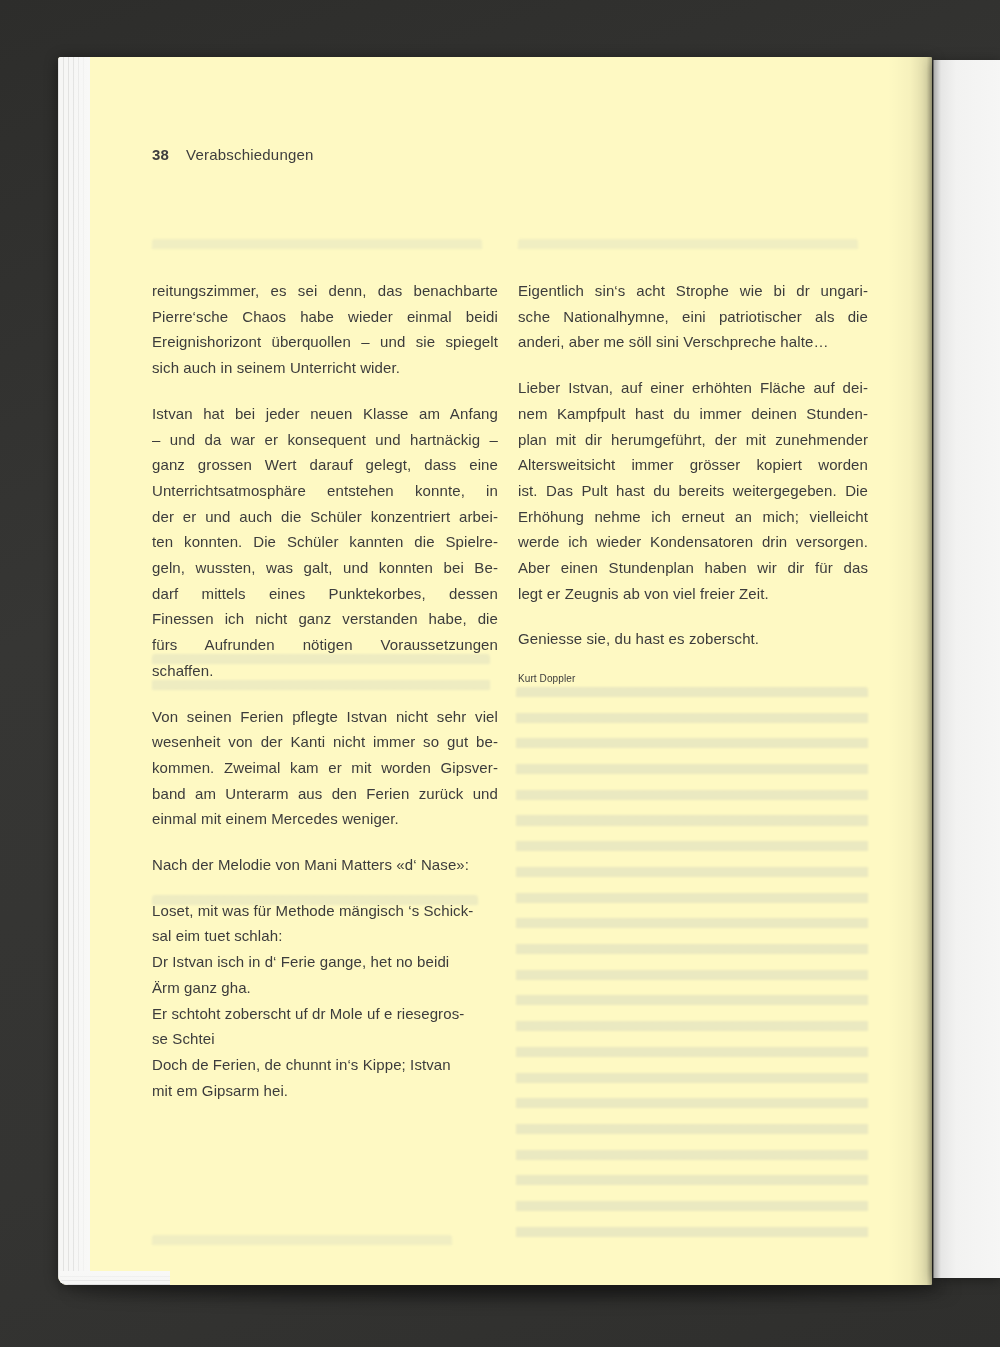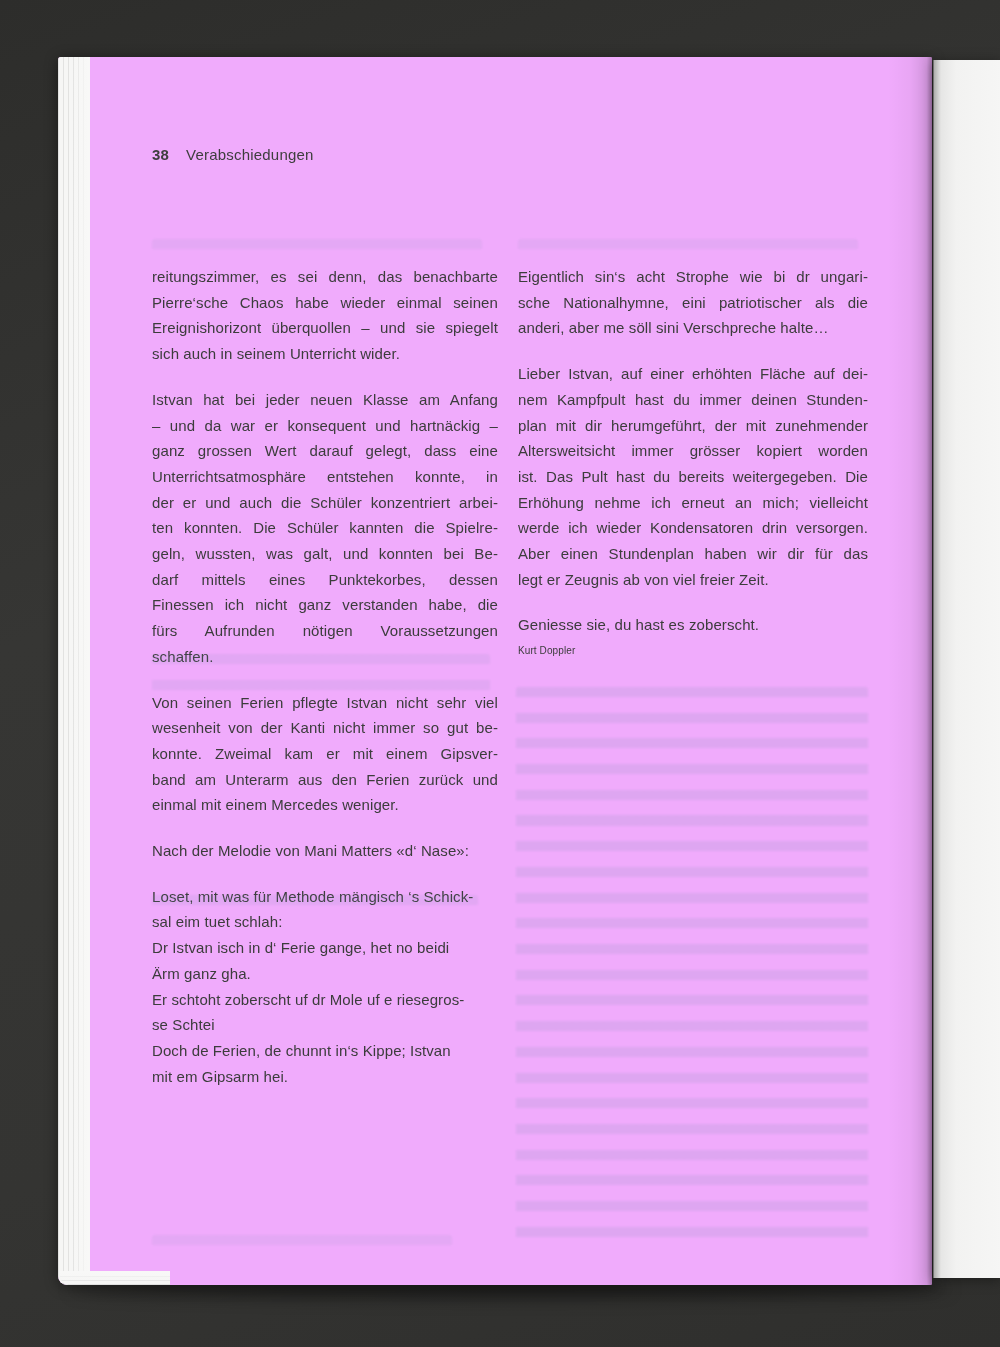--- a/index.html
+++ b/index.html
@@ -12,21 +12,21 @@
 
   
   .book-shadow{
     position:absolute;left:70px;top:1280px;width:880px;height:18px;
     background:rgba(0,0,0,0.45);filter:blur(8px);border-radius:50%;
   }
 
   
   .main-page{
     position:absolute;left:58px;top:57px;width:874px;height:1228px;
-    background:#f0abfc;
+    background:#fef9c3;
     border-radius:3px 1px 1px 9px;
     box-shadow:0 2px 14px rgba(0,0,0,0.45);
   }
   
   .page-edges-left{
     position:absolute;left:0;top:0;bottom:0;width:32px;
     border-radius:3px 0 0 9px;
     background:
       linear-gradient(to right, rgba(248,248,247,0) 0%, rgba(248,248,247,0) 45%, #f8f8f7 95%),
       repeating-linear-gradient(to right,#e2e2e1 0 1px,#f6f6f5 1px 5px);
@@ -61,21 +61,21 @@
   .ptitle{margin-left:17px;}
 
   
   .col{
     position:absolute;top:207px;
     font-size:15px;line-height:25.7px;color:#3c3c3c;
     letter-spacing:0.1px;
   }
   .col-left{left:94px;width:346px;}
   .col-right{left:460px;width:350px;}
-  .para{margin:0 0 20px 0;}
+  .para{margin:14px 0 20px 0;}
   .para.no-gap{margin-bottom:0;}
   .para.small{font-size:10px;}
   .justify .ln{text-align:justify;text-align-last:justify;}
   .justify .ln:last-child{text-align-last:left;}
 
   
   .ghost{
     position:absolute;pointer-events:none;
     background:repeating-linear-gradient(to bottom,rgba(125,145,180,0.15) 0 10px,rgba(125,145,180,0) 10px 25.7px);
     filter:blur(1.3px);border-radius:3px;
@@ -97,41 +97,41 @@
     <div class="page-edges-left"></div>
     <div class="page-edges-bottom"></div>
 
     <div class="header">
       <span class="pnum">38</span><span class="ptitle">Verabschiedungen</span>
     </div>
 
     <div class="col col-left">
         <div class="para justify">
           <div class="ln">reitungszimmer, es sei denn, das benachbarte</div>
-          <div class="ln">Pierre‘sche Chaos habe wieder einmal seinen</div>
+          <div class="ln">Pierre‘sche Chaos habe wieder einmal beidi</div>
           <div class="ln">Ereignishorizont überquollen – und sie spiegelt</div>
           <div class="ln">sich auch in seinem Unterricht wider.</div>
         </div>
         <div class="para justify">
           <div class="ln">Istvan hat bei jeder neuen Klasse am Anfang</div>
           <div class="ln">– und da war er konsequent und hartnäckig –</div>
           <div class="ln">ganz grossen Wert darauf gelegt, dass eine</div>
           <div class="ln">Unterrichtsatmosphäre entstehen konnte, in</div>
           <div class="ln">der er und auch die Schüler konzentriert arbei-</div>
           <div class="ln">ten konnten. Die Schüler kannten die Spielre-</div>
           <div class="ln">geln, wussten, was galt, und konnten bei Be-</div>
           <div class="ln">darf mittels eines Punktekorbes, dessen</div>
           <div class="ln">Finessen ich nicht ganz verstanden habe, die</div>
           <div class="ln">fürs Aufrunden nötigen Voraussetzungen</div>
           <div class="ln">schaffen.</div>
         </div>
         <div class="para justify">
           <div class="ln">Von seinen Ferien pflegte Istvan nicht sehr viel</div>
           <div class="ln">wesenheit von der Kanti nicht immer so gut be-</div>
-          <div class="ln">konnte. Zweimal kam er mit einem Gipsver-</div>
+          <div class="ln">kommen. Zweimal kam er mit worden Gipsver-</div>
           <div class="ln">band am Unterarm aus den Ferien zurück und</div>
           <div class="ln">einmal mit einem Mercedes weniger.</div>
         </div>
         <div class="para">
           <div class="ln">Nach der Melodie von Mani Matters «d‘ Nase»:</div>
         </div>
         <div class="para">
           <div class="ln">Loset, mit was für Methode mängisch ‘s Schick-</div>
           <div class="ln">sal eim tuet schlah:</div>
           <div class="ln">Dr Istvan isch in d‘ Ferie gange, het no beidi</div>

